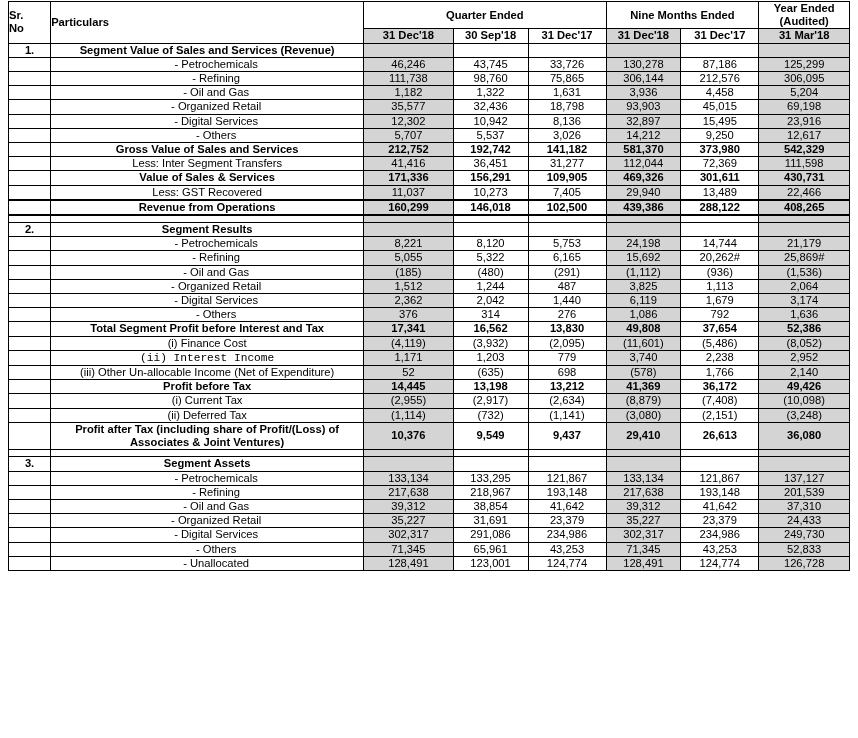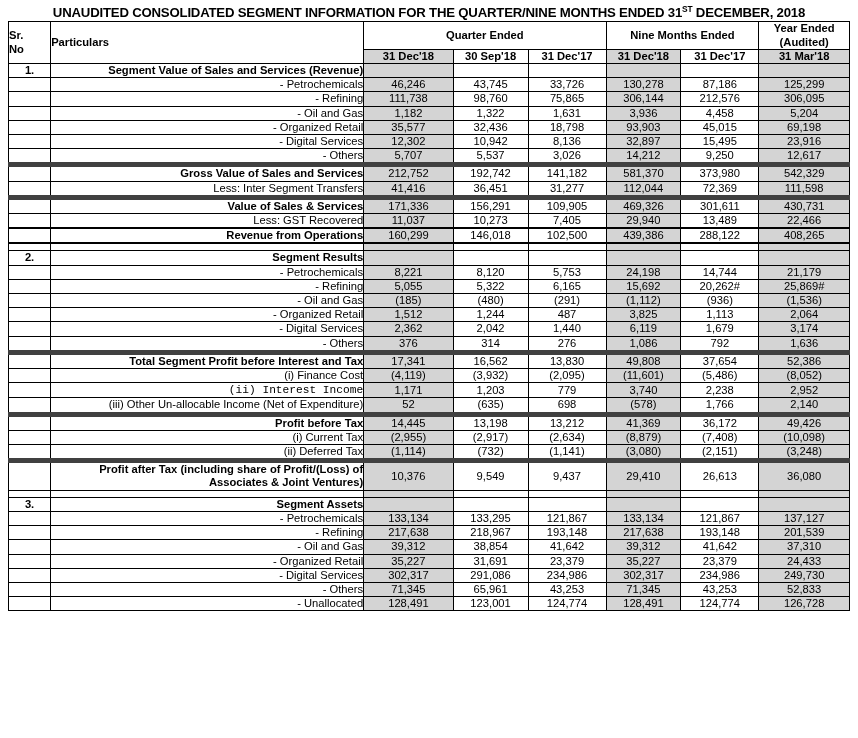--- a/index.html
+++ b/index.html
@@ -54,52 +54,49 @@
   }
 
   .shade{background:#d4d4d4;}
 
   
   td.num{
     text-align:center;font-size:11.3px;padding:1px 3px;
     border-left:1px solid #000;border-right:1px solid #000;
     border-top:none;border-bottom:none;
   }
-  td.num.b{font-weight:normal;}
+  td.num.b{font-weight:bold;}
   td.lbl{
-    text-align:right;padding:1px 0 1px 7px;font-size:11.4px;
+    text-align:center;padding:1px 0 1px 7px;font-size:11.4px;
     border-top:none;border-bottom:none;
     border-left:1px solid #000;border-right:1px solid #000;margin-left:44px;
   }
   td.lbl.b{font-weight:bold;}
   td.sr{
     text-align:center;font-size:11.4px;font-weight:bold;
     border-top:none;border-bottom:none;
     border-left:1px solid #000;border-right:1px solid #000;
     vertical-align:top;padding-top:2px;
   }
   td.sr.blank{font-weight:normal;}
 
   .indent{padding-left:18px;}
 
-  tr.topline > td{border-top:5px solid #404040;}
+  tr.topline > td{border-top:1px solid #404040;}
   tr.thick > td{border-top:2px solid #000000;}
   tr.thickb > td{border-bottom:2px solid #000;}
   tr.gap td{height:6px;border-top:none;border-bottom:none;}
 
   .two-line{line-height:13px;padding-top:2px;padding-bottom:2px;}
 </style>
 </head>
 <body>
 
 <div class="page">
 
-  <div class="doc-title">
-    <span>UNAUDITED CONSOLIDATED SEGMENT INFORMATION FOR THE QUARTER/NINE MONTHS ENDED 31</span><sup>ST</sup><span> DECEMBER, 2018</span>
-  </div>
 
 
   <table class="seg">
     <colgroup>
       <col class="c-sr">
         <col class="c-par">
       <col class="c-n">
         <col class="c-n2">
         <col class="c-n3">
       <col class="c-n2">

